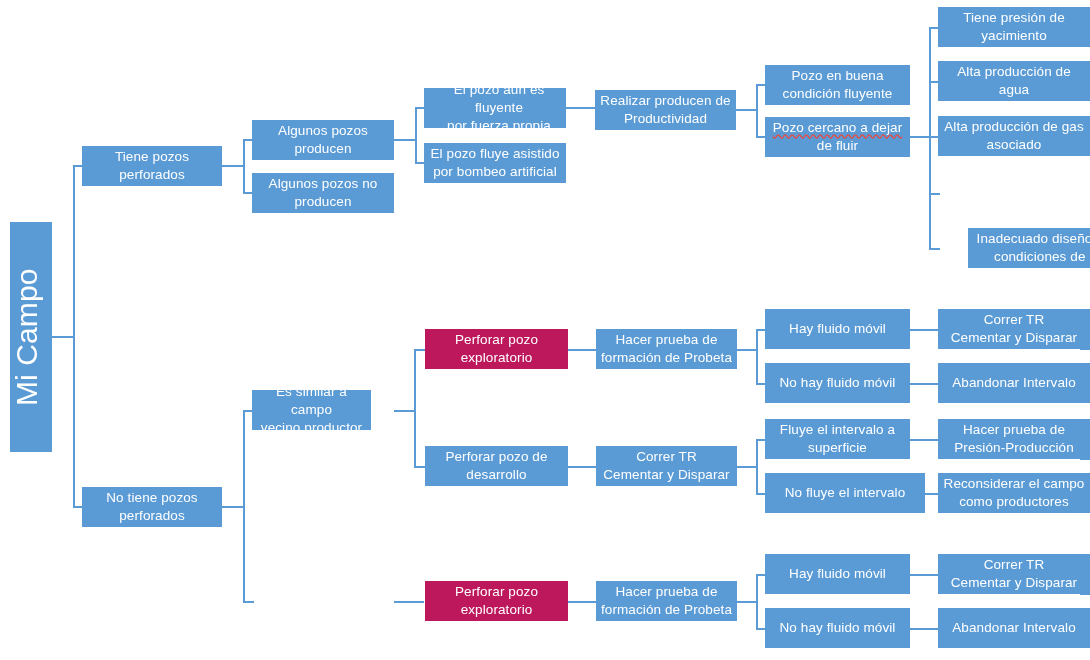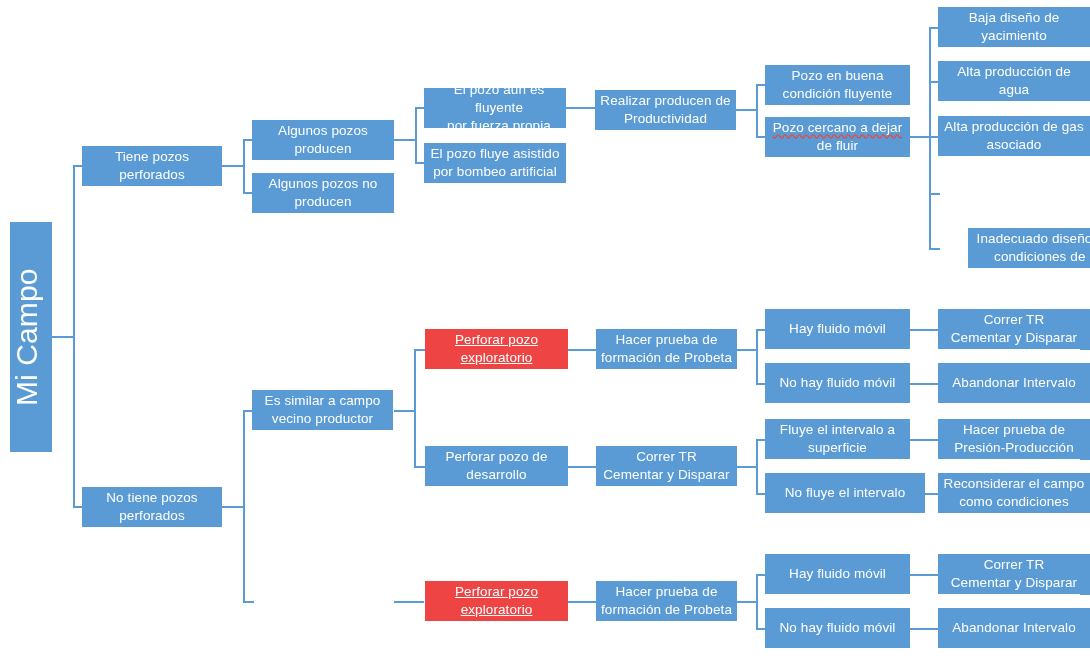--- a/index.html
+++ b/index.html
@@ -22,21 +22,21 @@
     align-items: center;
     justify-content: center;
     text-align: center;
     color: #ffffff;
     font-size: 13.5px;
     line-height: 1.35;
     padding: 2px 4px;
     background: #5B9BD5;
     letter-spacing: 0.1px;
   }
-  .node.orange { background: #ef4444; text-decoration: underline; }
+  .node.orange { background: #be185d; }
   .node.root {
     font-size: 30px;
     line-height: 1.1;
     writing-mode: vertical-rl;
     transform: rotate(180deg);
     padding: 0;
   }
   .node .lbl { display: block; width: 100%; }
   .node.two-line .lbl { display: block; }
   .spell {
@@ -192,21 +192,21 @@
 
   <div class="node two-line" style="left:765px; top:117px; width:145px; height:40px;">
     <span>
       <span class="lbl spell">Pozo cercano a dejar</span>
       <span class="lbl">de fluir</span>
     </span>
   </div>
 
   <div class="node two-line" style="left:938px; top:7px; width:152px; height:40px;">
     <span>
-      <span class="lbl">Baja diseño de</span>
+      <span class="lbl">Tiene presión de</span>
       <span class="lbl">yacimiento</span>
     </span>
   </div>
 
   <div class="node two-line" style="left:938px; top:61px; width:152px; height:40px;">
     <span>
       <span class="lbl">Alta producción de</span>
       <span class="lbl">agua</span>
     </span>
   </div>
@@ -219,21 +219,21 @@
   </div>
 
 
   <div class="node two-line" style="left:968px; top:228px; width:152px; height:40px;text-align:right;">
     <span>
       <span class="lbl">Inadecuado diseño en</span>
       <span class="lbl">condiciones de hoy</span>
     </span>
   </div>
 
-  <div class="node two-line" style="left:252px; top:390px; width:141px; height:40px;">
+  <div class="node two-line" style="left:252px; top:390px; width:119px; height:40px;">
     <span>
       <span class="lbl">Es similar a campo</span>
       <span class="lbl">vecino productor</span>
     </span>
   </div>
 
 
   <div class="node orange two-line" style="left:425px; top:329px; width:143px; height:40px;">
     <span>
       <span class="lbl">Perforar pozo</span>
@@ -309,21 +309,21 @@
   <div class="node two-line" style="left:938px; top:419px; width:152px; height:40px;">
     <span>
       <span class="lbl">Hacer prueba de</span>
       <span class="lbl">Presión-Producción</span>
     </span>
   </div>
 
   <div class="node two-line" style="left:938px; top:473px; width:152px; height:40px;">
     <span>
       <span class="lbl">Reconsiderar el campo</span>
-      <span class="lbl">como condiciones</span>
+      <span class="lbl">como productores</span>
     </span>
   </div>
 
   <div class="node" style="left:765px; top:554px; width:145px; height:40px;">
     <span class="lbl">Hay fluido móvil</span>
   </div>
 
   <div class="node" style="left:765px; top:608px; width:145px; height:40px;">
     <span class="lbl">No hay fluido móvil</span>
   </div>

